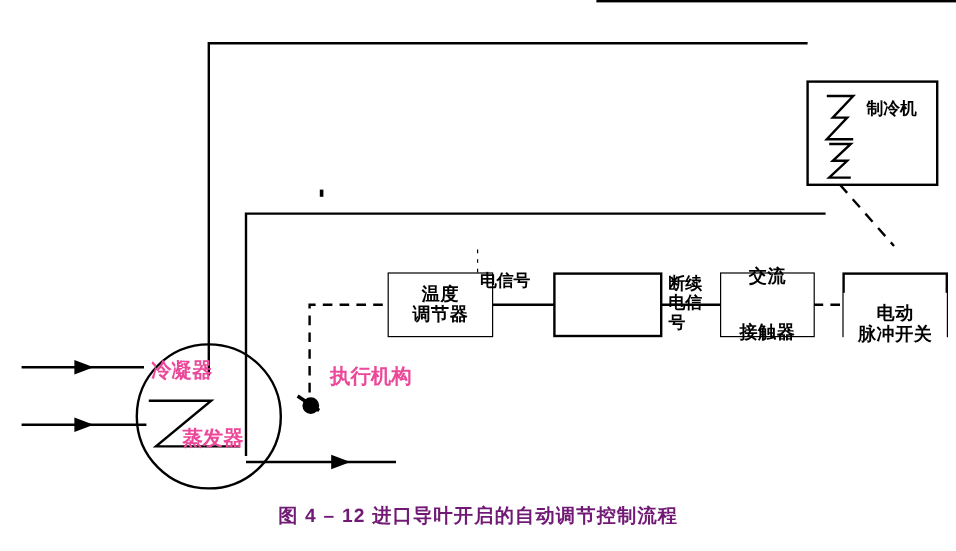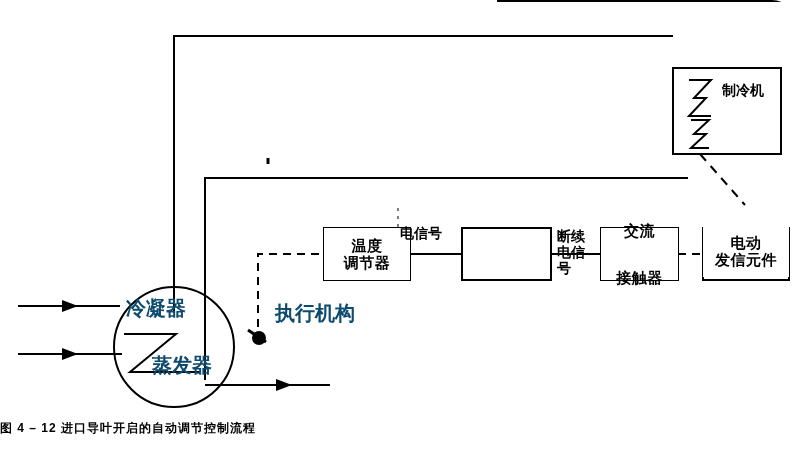--- a/index.html
+++ b/index.html
@@ -7,21 +7,20 @@
     padding: 0;
     background: #ffffff;
   }
   #page {
     position: relative;
     width: 797px;
     height: 459px;
     background: #ffffff;
     font-family: "Liberation Sans", sans-serif;
     overflow: hidden;
-    border-radius: 25px;
   }
   #diagram-svg {
     position: absolute;
     left: 0;
     top: 0;
     width: 797px;
     height: 459px;
   }
   .node-box {
     position: absolute;
@@ -41,36 +40,36 @@
   .plain-label {
     position: absolute;
     font-size: 14px;
     line-height: 16px;
     font-weight: bold;
     color: #000;
     white-space: nowrap;
   }
   .circ-label {
     position: absolute;
-    font-size: 20px;
+    font-size: 17px;
     line-height: 17px;
     font-weight: bold;
-    color: #0c4a6e;
+    color: #ec4899;
     white-space: nowrap;
     text-align: center;
   }
   #caption {
     position: absolute;
     left: 0;
     top: 420px;
     width: 797px;
-    text-align: left;
-    font-size: 12px;
+    text-align: center;
+    font-size: 16px;
     font-weight: bold;
-    color: #000000;
+    color: #701a75;
     letter-spacing: 1px;
   }
   .topline {
     position: absolute;
     left: 497px;
     top: 0px;
     width: 300px;
     height: 4px;
     border-top: 2px solid #000;
   }
@@ -139,23 +138,23 @@
     <span>温度</span>
     <span>调节器</span>
   </div>
 
 
   <div class="node-box" style="left:601px; top:228px; width:77px; height:52px; border:none;gap:30px;">
     <span>交流</span>
     <span>接触器</span>
   </div>
 
-  <div class="node-box" style="left:703px; top:225px; width:86px; height:52px; border:none;">
+  <div class="node-box" style="left:703px; top:244px; width:86px; height:52px; border:none;">
     <span>电动</span>
-    <span>发信元件</span>
+    <span>脉冲开关</span>
   </div>
 
   <div class="plain-label" style="left:400px; top:225px;">电信号</div>
 
   <div class="plain-label" style="left:557px; top:228px; width:18px; text-align:left;">
     <div>断续</div>
     <div>电信</div>
     <div>号</div>
   </div>
 

